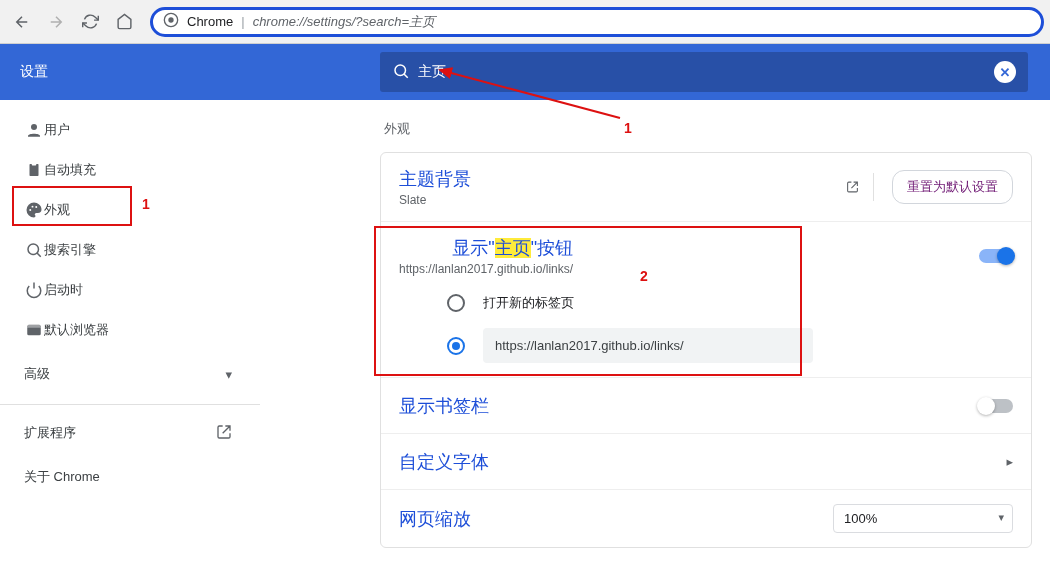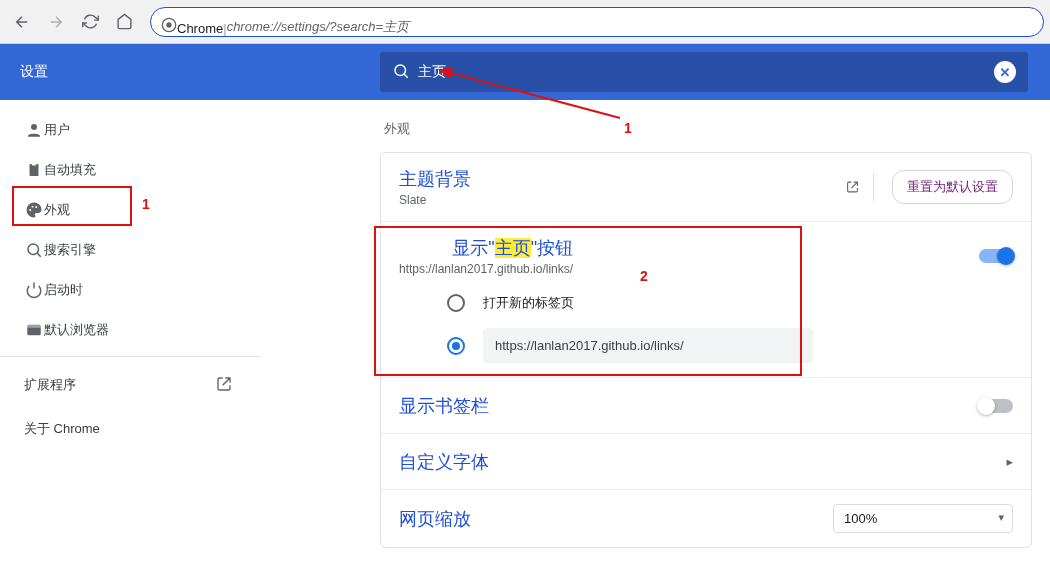--- a/index.html
+++ b/index.html
@@ -2,21 +2,21 @@
 <html><head>
 <meta charset="utf-8">
 <style>
   * { box-sizing: border-box; margin: 0; padding: 0; font-family: Arial, "Microsoft YaHei", sans-serif; }
   body { width: 1050px; height: 584px; overflow: hidden; background: #fff; font-size: 13px; color: #202124; }
 
   
   .chrome-bar { height: 44px; background: #f1f1f1; display: flex; align-items: center; padding: 0 6px; gap: 2px; border-bottom: 1px solid #d0d0d0; }
   .nav-btn { width: 32px; height: 32px; display: flex; align-items: center; justify-content: center; color: #5f6368; border-radius: 50%; }
   .nav-btn.disabled { color: #b0b0b0; }
-  .omnibox { flex: 1; height: 30px; background: #fff; border: 1px solid #1d4ed8; border-radius: 15px; margin-left: 8px; display: flex; align-items: flex-end; padding: 0 10px; color: #5f6368; }
+  .omnibox { flex: 1; height: 30px; background: #fff; border: 3px solid #1d4ed8; border-radius: 15px; margin-left: 8px; display: flex; align-items: center; padding: 0 10px; color: #5f6368; gap: 8px; }
   .omnibox .site { color: #202124; }
   .omnibox .sep { color: #9aa0a6; }
   .omnibox .url { color: #5f6368; font-style: italic; }
 
   
   .header { height: 56px; background: #3367d6; color: #fff; display: flex; align-items: center; }
   .header-title { width: 260px; padding-left: 20px; font-size: 14px; }
   .searchbox { flex: 1; margin: 0 22px 0 120px; height: 40px; background: #2850a7; border-radius: 3px; display: flex; align-items: center; padding: 0 12px; color: #fff; }
   .searchbox input { flex: 1; background: transparent; border: none; color: #fff; font-size: 14px; outline: none; padding: 0 8px; }
   .searchbox input::placeholder { color: #cdd7f0; }
@@ -170,20 +170,24 @@
     </div>
     <div class="sidebar-item">
       <span class="icon">
           <svg width="18" height="18" viewBox="0 0 24 24" fill="#5f6368">
             <rect x="3" y="5" width="18" height="14" rx="2"></rect>
             <rect x="3" y="5" width="18" height="4" fill="#fff" opacity=".4"></rect>
           </svg>
         </span>
       <span>默认浏览器</span>
     </div>
+    <div class="adv">
+      <span>高级</span>
+      <span class="chevron">▾</span>
+    </div>
     <div class="divider"></div>
     <div class="ext-row">
       <span>扩展程序</span>
       <span><svg width="16" height="16" viewBox="0 0 24 24" fill="none" stroke="#5f6368" stroke-width="2">
             <path d="M14 3h7v7M10 14L21 3M21 14v5a2 2 0 01-2 2H5a2 2 0 01-2-2V5a2 2 0 012-2h5"></path>
           </svg></span>
     </div>
     <div class="about-row">
       <span>关于 Chrome</span>
     </div>

